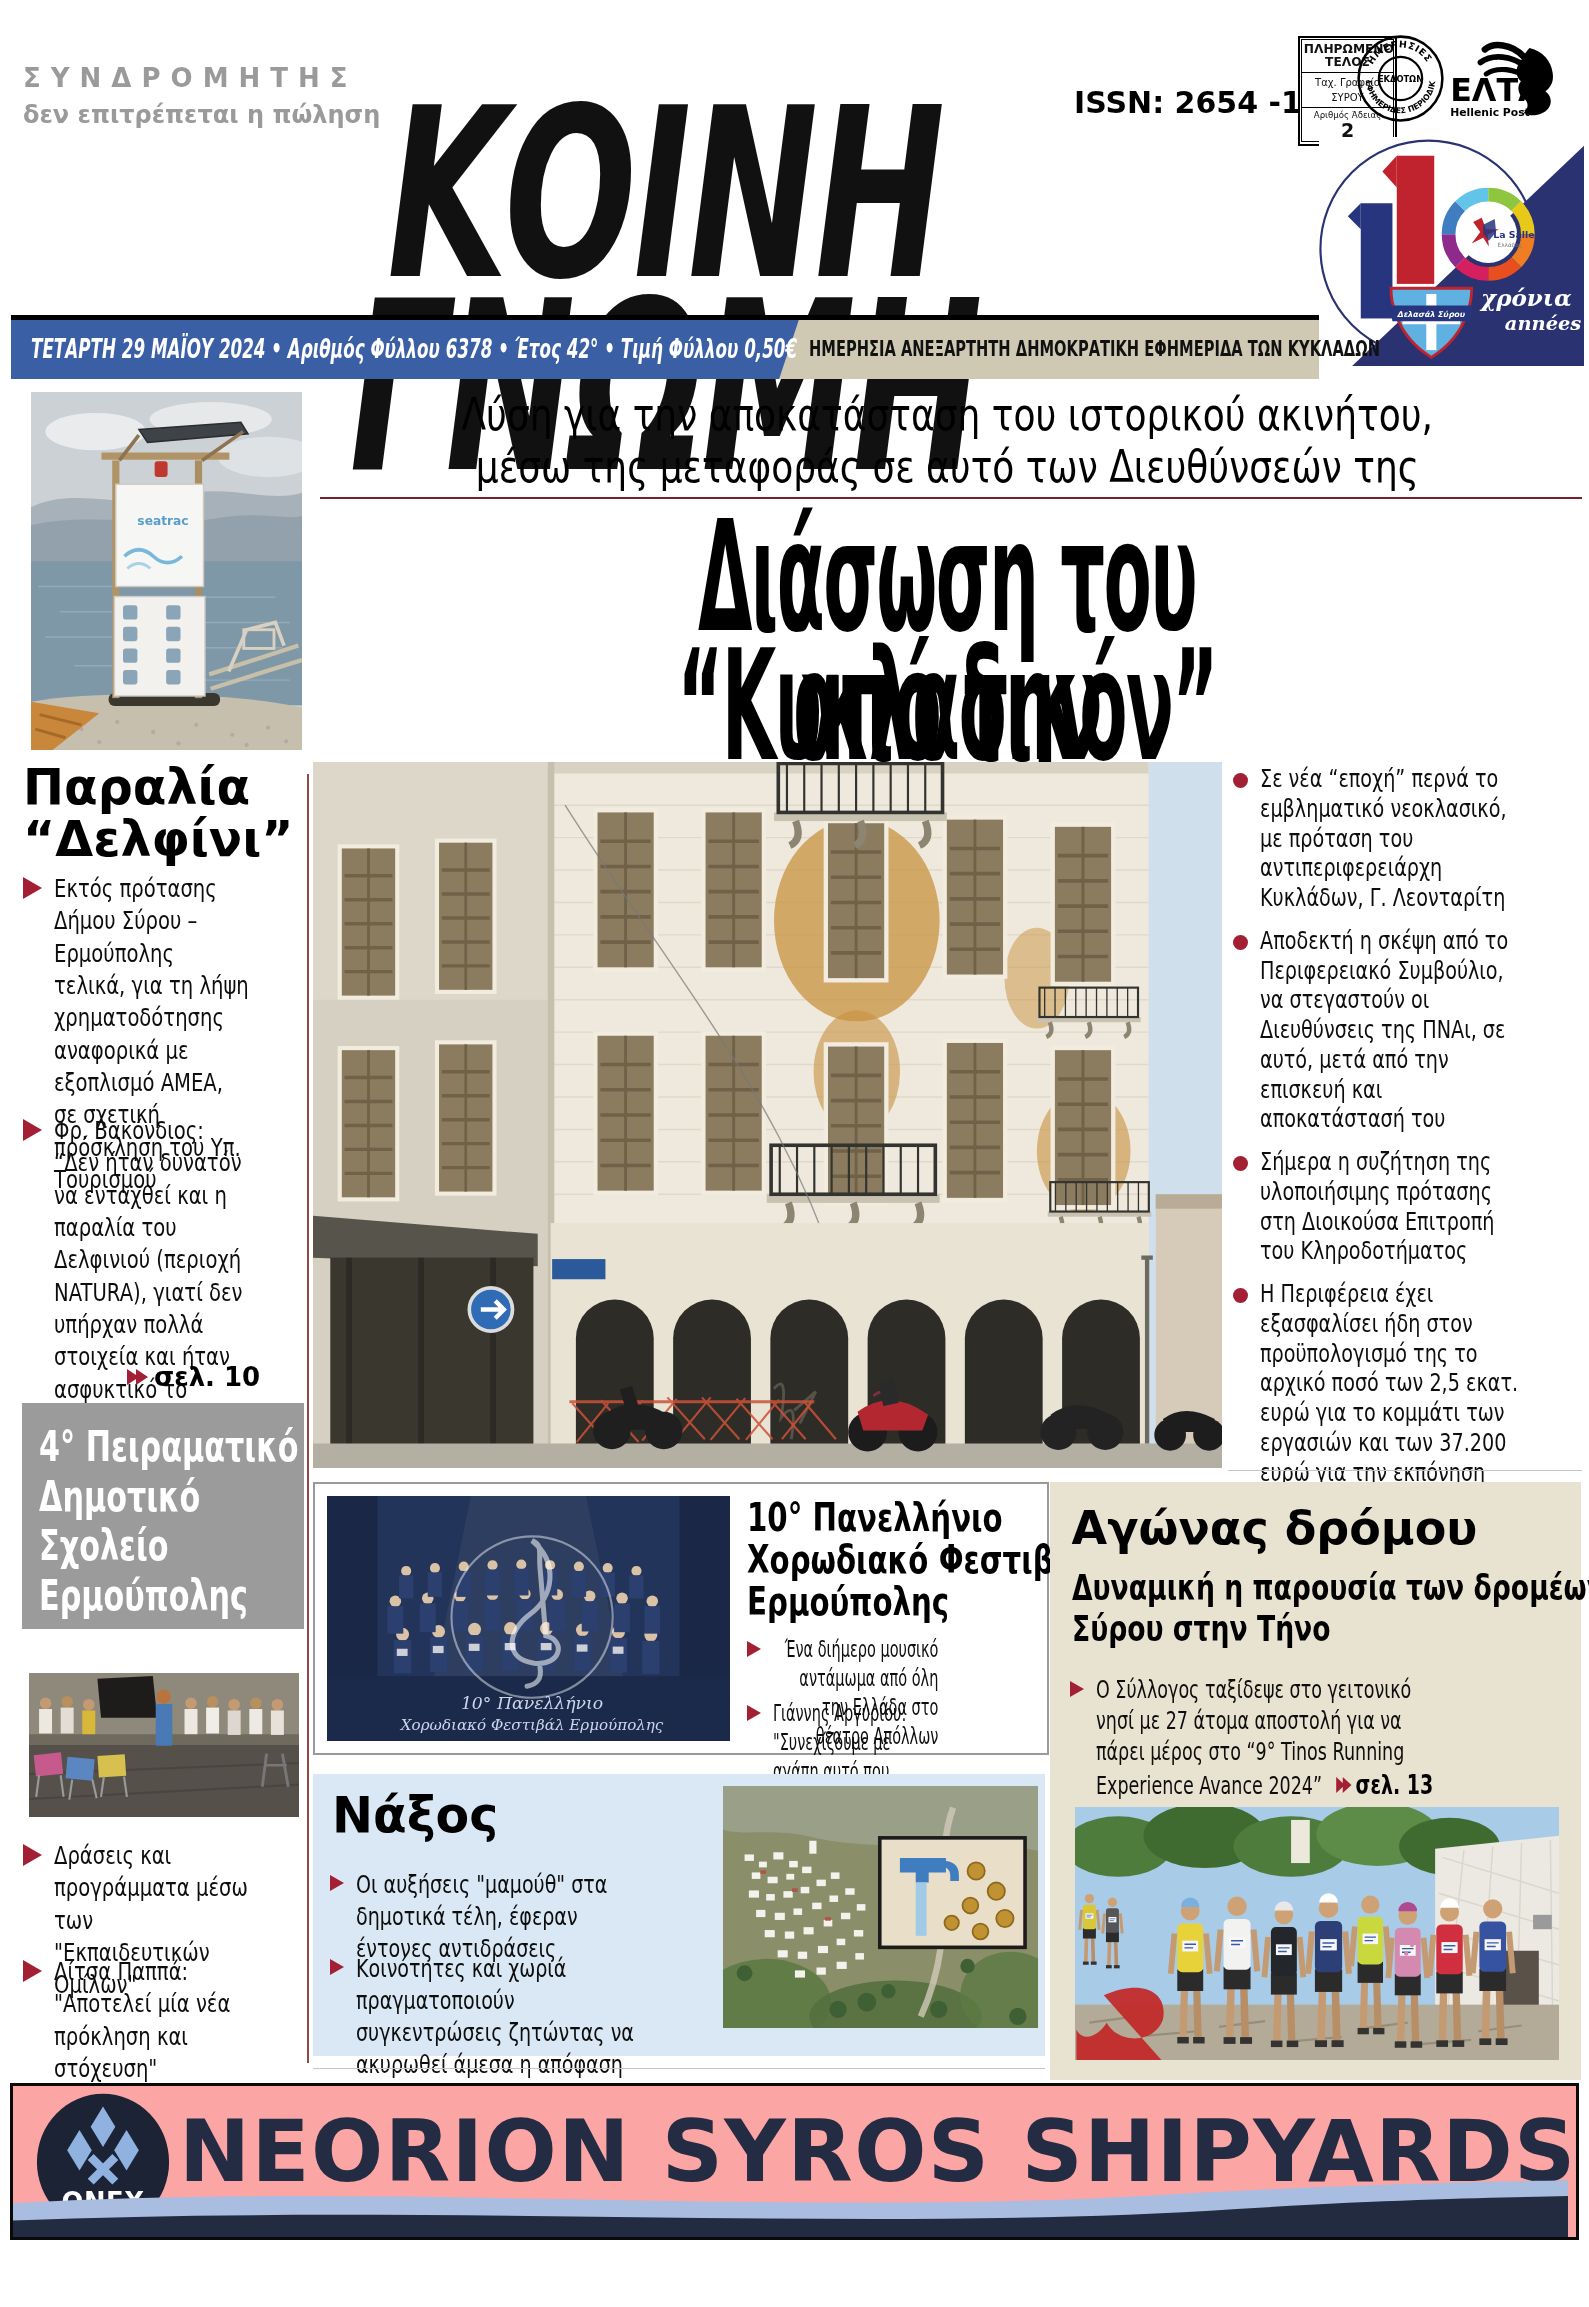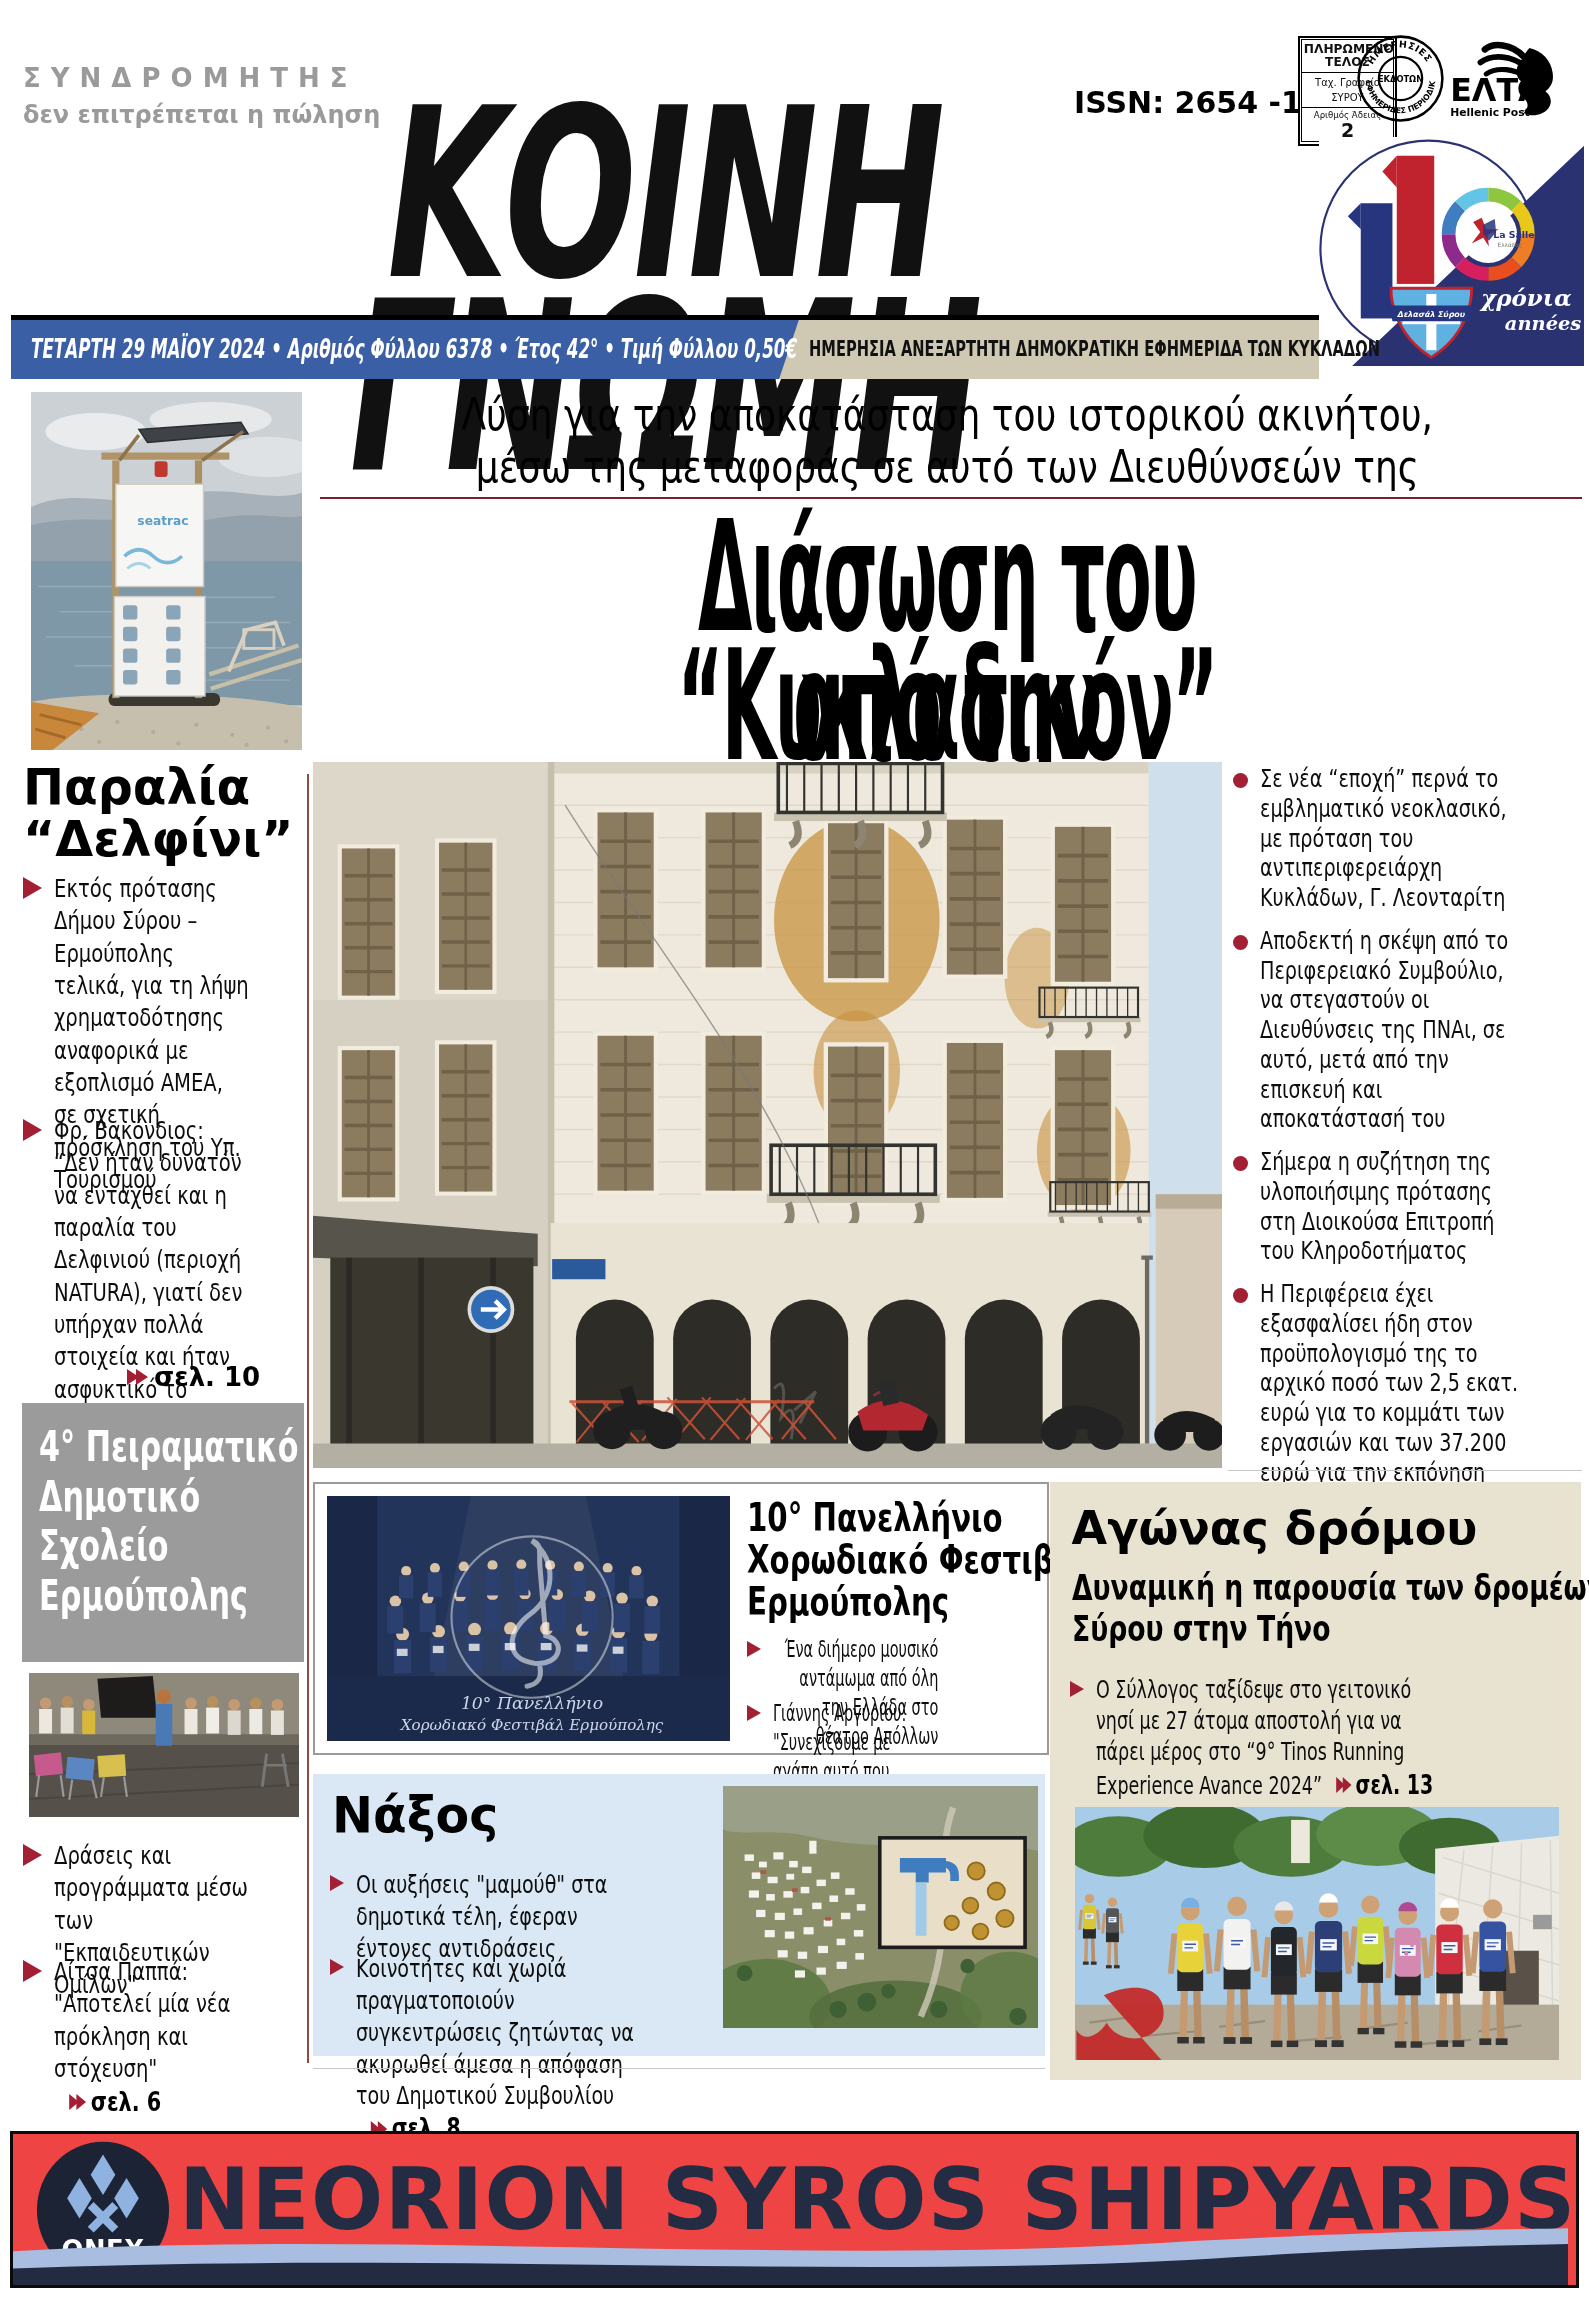--- a/index.html
+++ b/index.html
@@ -47,21 +47,21 @@
   
   .secttl{font-weight:bold;color:#000;}
   .graybox{background:#9b9b9b;color:#fff;font-weight:bold;}
   .graybox div{font-size:42px;line-height:1.18;transform:scaleX(0.72);transform-origin:left center;white-space:nowrap;}
   .festbox{border:2.2px solid #9a9a9a;background:#fff;}
   .naxbox{background:#d9e8f4;}
   .racebox{background:#e8e3d1;}
   .hairline{background:#c6c6c6;}
   .vdivider{background:#8f4a42;}
   
-  .banner{background:#ef4444;border:3.6px solid #0a0a0a;margin-top:48px;}
+  .banner{background:#fca5a5;border:3.6px solid #0a0a0a;}
   .neorion{font-size:85px;font-weight:bold;color:#232c42;letter-spacing:1.4px;
       transform:scaleX(0.88);transform-origin:center;white-space:nowrap;}
   svg text{font-family:"DejaVu Sans", sans-serif;}
   .serifit{font-family:"DejaVu Serif", serif;}
 </style>
 </head>
 <body>
 
 <div class="page">
 
@@ -236,21 +236,21 @@
   </div>
 
   <div class="abs" style="left:108px;top:1362px;">
     <span class="prwrap">
         <span class="pr-tri"></span>
         <span class="pr-tri"></span>
     <span class="pr-txt">σελ. 10</span>
       </span>
   </div>
 
-  <div class="abs graybox" style="left:21.6px;top:1403px;width:282px;height:259px;padding:19px 0 0 17.3px;box-sizing:border-box;">
+  <div class="abs graybox" style="left:21.6px;top:1403px;width:282px;height:226px;padding:19px 0 0 17.3px;box-sizing:border-box;">
     <div>4° Πειραματικό</div>
     <div>Δημοτικό</div>
     <div>Σχολείο</div>
     <div>Ερμούπολης</div>
   </div>
 
   <div class="abs" style="left:29px;top:1673px;width:270px;height:144px;">
     <svg width="270" height="144" viewBox="0 0 375 200" preserveAspectRatio="none">
       <rect width="375" height="200" fill="#8f897b"></rect>
       <rect y="85" width="375" height="18" fill="#6e6a5e"></rect>

